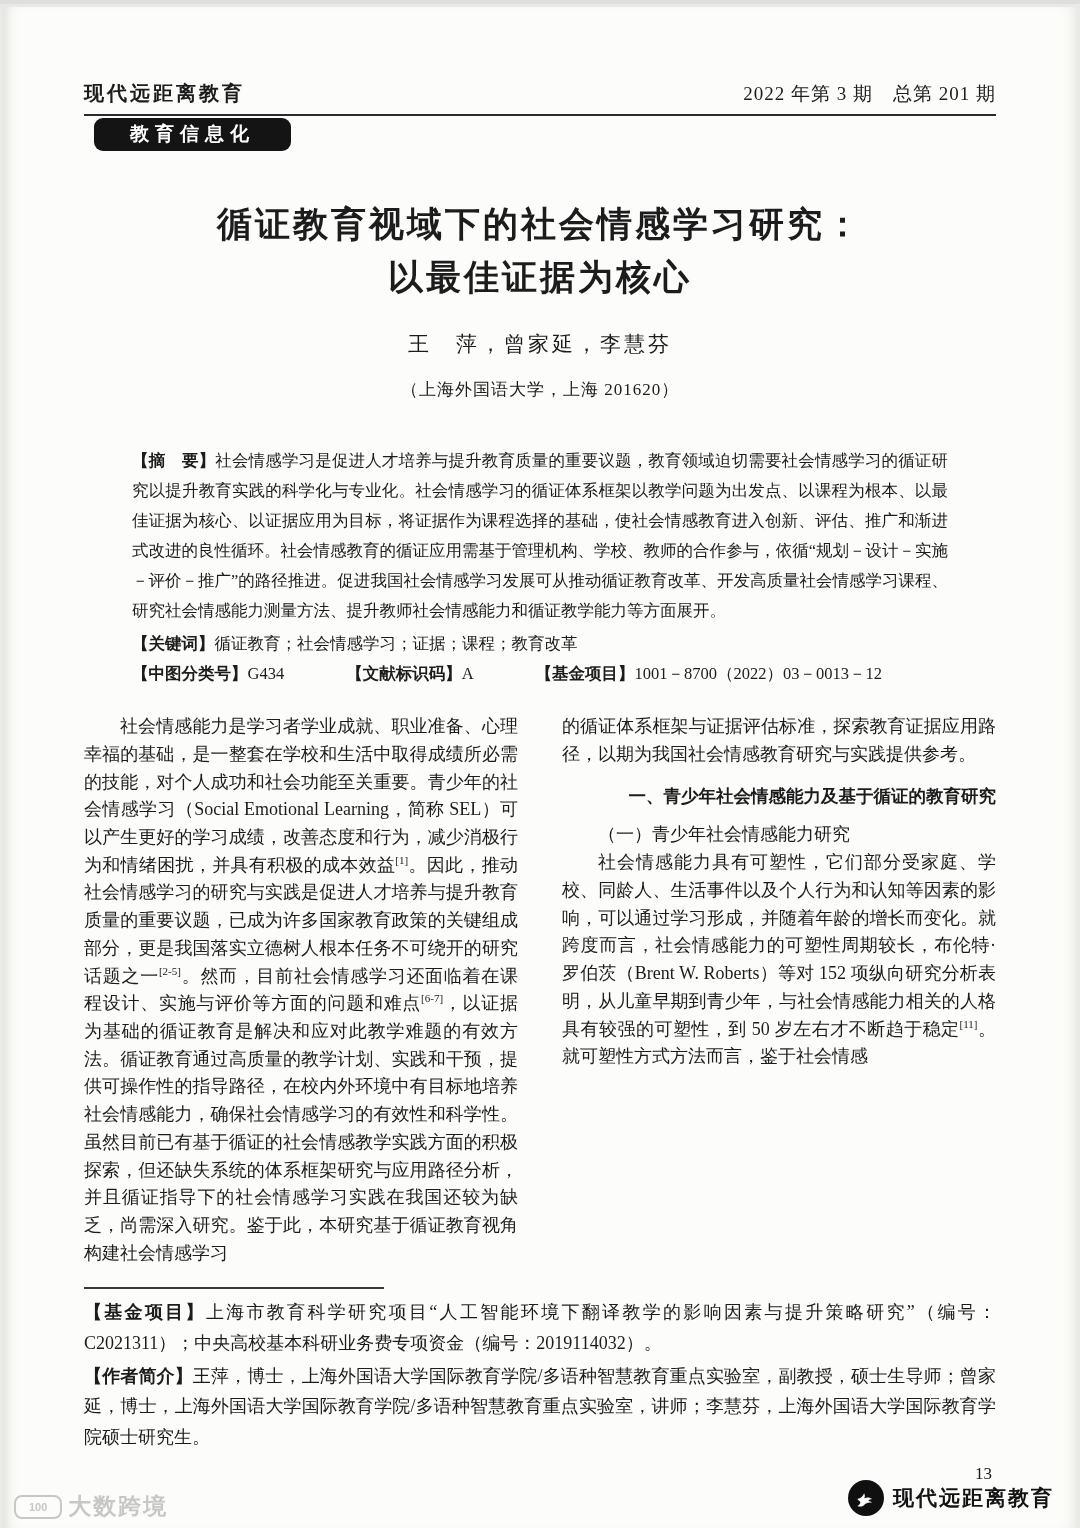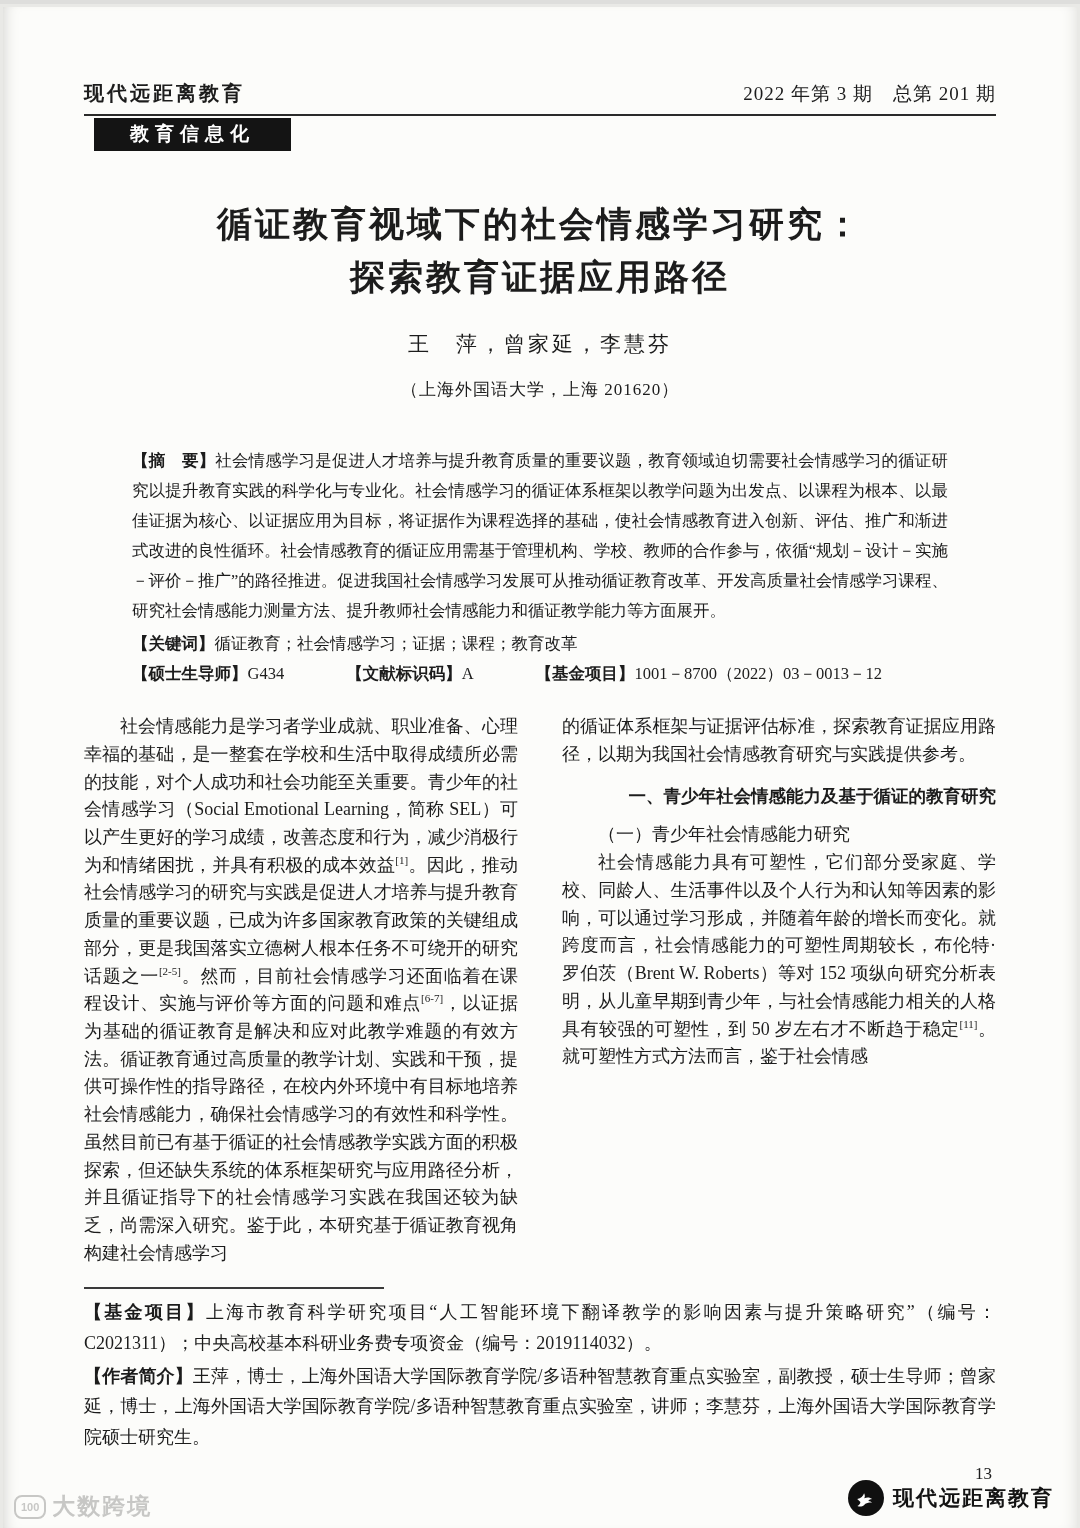--- a/index.html
+++ b/index.html
@@ -17,21 +17,21 @@
   }
   
   .header-row{display:flex;justify-content:space-between;align-items:baseline;}
   .journal-name{font-weight:bold;font-size:20px;letter-spacing:3px;}
   .issue-info{font-size:19px;letter-spacing:1px;}
   .header-rule{border-bottom:2px solid #2a2a2a;margin-top:7px;}
   .section-tag{
     display:inline-block;background:#141414;color:#fff;
     font-family:"Liberation Sans","DejaVu Sans",sans-serif;
     font-weight:bold;font-size:19px;letter-spacing:6px;
-    padding:3px 36px 4px 36px;margin-top:2px;margin-left:10px;
+    padding:3px 36px 4px 36px;margin-top:2px;margin-left:10px;border-radius:9px;
   }
   
   .article-title{
     margin-top:48px;text-align:center;
     font-size:35px;font-weight:bold;letter-spacing:3px;line-height:1.5;
   }
   .authors{margin-top:26px;text-align:center;font-size:21px;letter-spacing:3px;}
   .affiliation{margin-top:20px;text-align:center;font-size:17px;letter-spacing:1px;}
   
   .meta-block{margin:44px 48px 0 48px;font-size:16.5px;line-height:1.82;text-align:justify;}
@@ -57,21 +57,21 @@
   
   .wm-left{
     position:absolute;left:14px;bottom:10px;
     display:flex;align-items:center;gap:6px;
     color:#c7c7c5;font-family:"Liberation Sans","DejaVu Sans",sans-serif;
     font-weight:bold;font-size:23px;letter-spacing:2px;
   }
   .wm-left .wm-logo{
     display:inline-flex;align-items:center;justify-content:center;
     border:2px solid #c7c7c5;border-radius:8px;
-    font-size:11px;padding:4px 5px;letter-spacing:0;
+    font-size:11px;padding:4px 13px;letter-spacing:0;
   }
   .brand-right{
     position:absolute;right:26px;bottom:16px;
     display:flex;align-items:center;gap:9px;
   }
   .brand-icon{
     width:36px;height:36px;border-radius:50%;background:#101010;
     display:flex;align-items:center;justify-content:center;
   }
   .brand-icon svg{width:24px;height:24px;display:block;}
@@ -89,35 +89,35 @@
     <span class="journal-name">现代远距离教育</span>
     <span class="issue-info">2022 年第 3 期　总第 201 期</span>
   </div>
   <div class="header-rule"></div>
   <div>
     <span class="section-tag">教育信息化</span>
   </div>
 
   <div class="article-title">
     <div>循证教育视域下的社会情感学习研究：</div>
-    <div>探索教育证据应用路径</div>
+    <div>以最佳证据为核心</div>
   </div>
   <div class="authors">王　萍，曾家延，李慧芬</div>
   <div class="affiliation">（上海外国语大学，上海 201620）</div>
 
   <div class="meta-block">
     <span class="meta-label">【摘　要】</span><span>社会情感学习是促进人才培养与提升教育质量的重要议题，教育领域迫切需要社会情感学习的循证研究以提升教育实践的科学化与专业化。社会情感学习的循证体系框架以教学问题为出发点、以课程为根本、以最佳证据为核心、以证据应用为目标，将证据作为课程选择的基础，使社会情感教育进入创新、评估、推广和渐进式改进的良性循环。社会情感教育的循证应用需基于管理机构、学校、教师的合作参与，依循“规划－设计－实施－评价－推广”的路径推进。促进我国社会情感学习发展可从推动循证教育改革、开发高质量社会情感学习课程、研究社会情感能力测量方法、提升教师社会情感能力和循证教学能力等方面展开。</span>
   </div>
 
   <div class="keywords-line">
     <span class="meta-label">【关键词】</span><span>循证教育；社会情感学习；证据；课程；教育改革</span>
   </div>
 
   <div class="class-line">
-    <span><span class="meta-label">【硕士生导师】</span><span>G434</span></span>
+    <span><span class="meta-label">【中图分类号】</span><span>G434</span></span>
     <span><span class="meta-label">【文献标识码】</span><span>A</span></span>
     <span><span class="meta-label">【基金项目】</span><span>1001－8700（2022）03－0013－12</span></span>
   </div>
 
   <div class="columns">
     <div class="col">
       <p class="p-indent">社会情感能力是学习者学业成就、职业准备、心理幸福的基础，是一整套在学校和生活中取得成绩所必需的技能，对个人成功和社会功能至关重要。青少年的社会情感学习（Social Emotional Learning，简称 SEL）可以产生更好的学习成绩，改善态度和行为，减少消极行为和情绪困扰，并具有积极的成本效益<sup>[1]</sup>。因此，推动社会情感学习的研究与实践是促进人才培养与提升教育质量的重要议题，已成为许多国家教育政策的关键组成部分，更是我国落实立德树人根本任务不可绕开的研究话题之一<sup>[2-5]</sup>。然而，目前社会情感学习还面临着在课程设计、实施与评价等方面的问题和难点<sup>[6-7]</sup>，以证据为基础的循证教育是解决和应对此教学难题的有效方法。循证教育通过高质量的教学计划、实践和干预，提供可操作性的指导路径，在校内外环境中有目标地培养社会情感能力，确保社会情感学习的有效性和科学性。虽然目前已有基于循证的社会情感教学实践方面的积极探索，但还缺失系统的体系框架研究与应用路径分析，并且循证指导下的社会情感学习实践在我国还较为缺乏，尚需深入研究。鉴于此，本研究基于循证教育视角构建社会情感学习</p>
     </div>
     <div class="col">
       <p>的循证体系框架与证据评估标准，探索教育证据应用路径，以期为我国社会情感教育研究与实践提供参考。</p>

